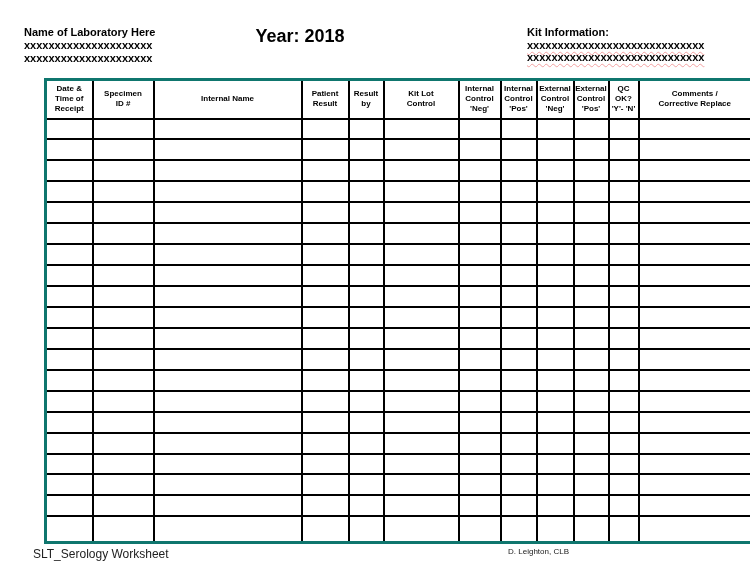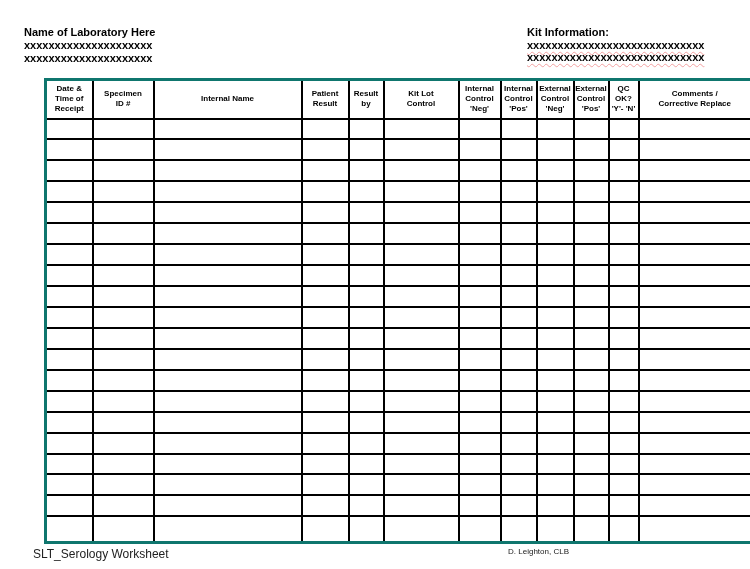--- a/index.html
+++ b/index.html
@@ -61,20 +61,21 @@
 
 <div class="page">
 
   <div class="lab-block">
     <div>Name of Laboratory Here</div>
     <div>xxxxxxxxxxxxxxxxxxxxx</div>
     <div>xxxxxxxxxxxxxxxxxxxxx</div>
   </div>
 
   <div class="title-block">
+    <div>Year: 2018</div>
   </div>
 
   <div class="kit-block">
     <div>Kit Information:</div>
     <div class="squiggle">xxxxxxxxxxxxxxxxxxxxxxxxxxxxx</div>
     <div class="squiggle">xxxxxxxxxxxxxxxxxxxxxxxxxxxxx</div>
   </div>
 
   <table class="sheet">
     <colgroup>

